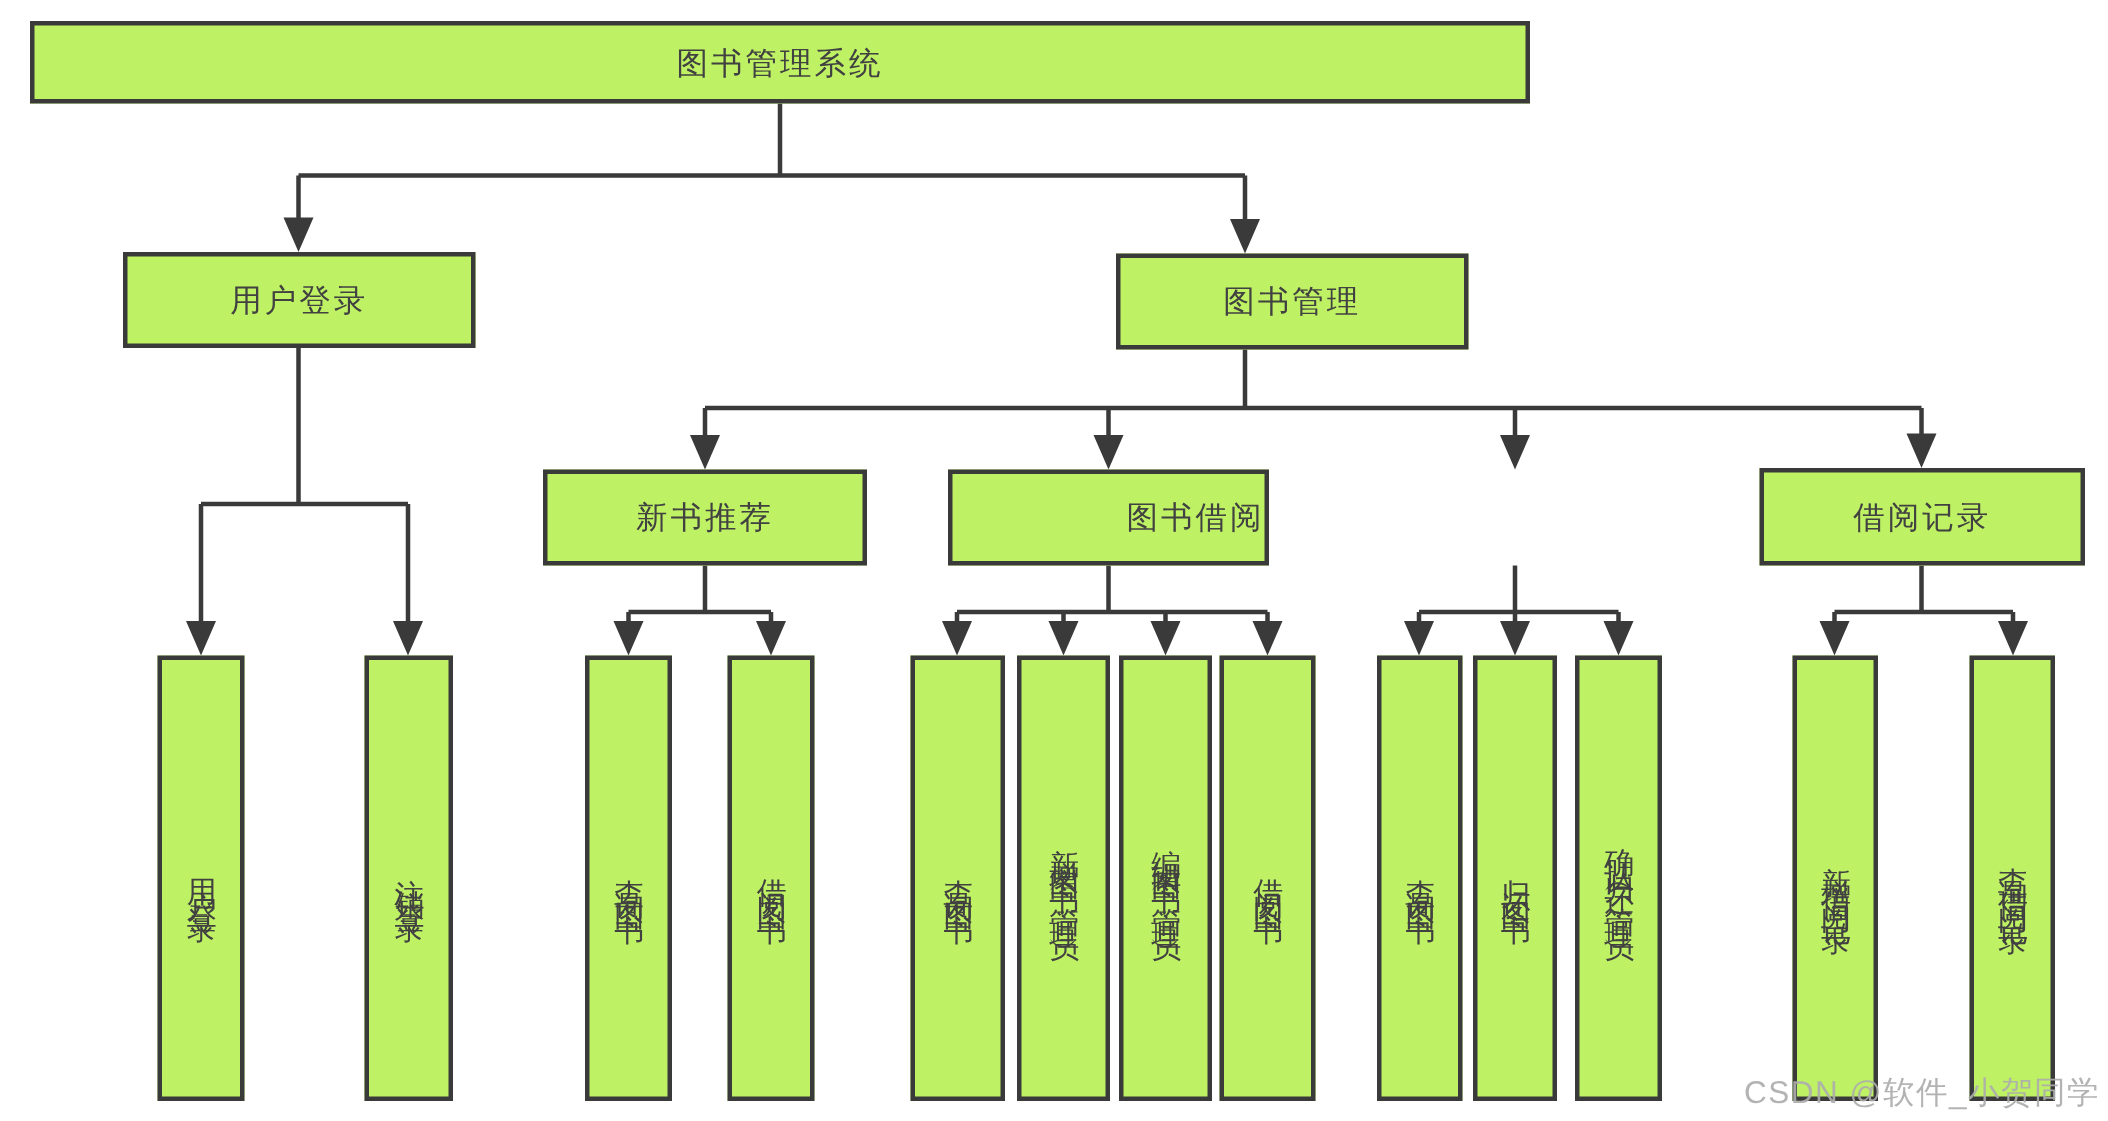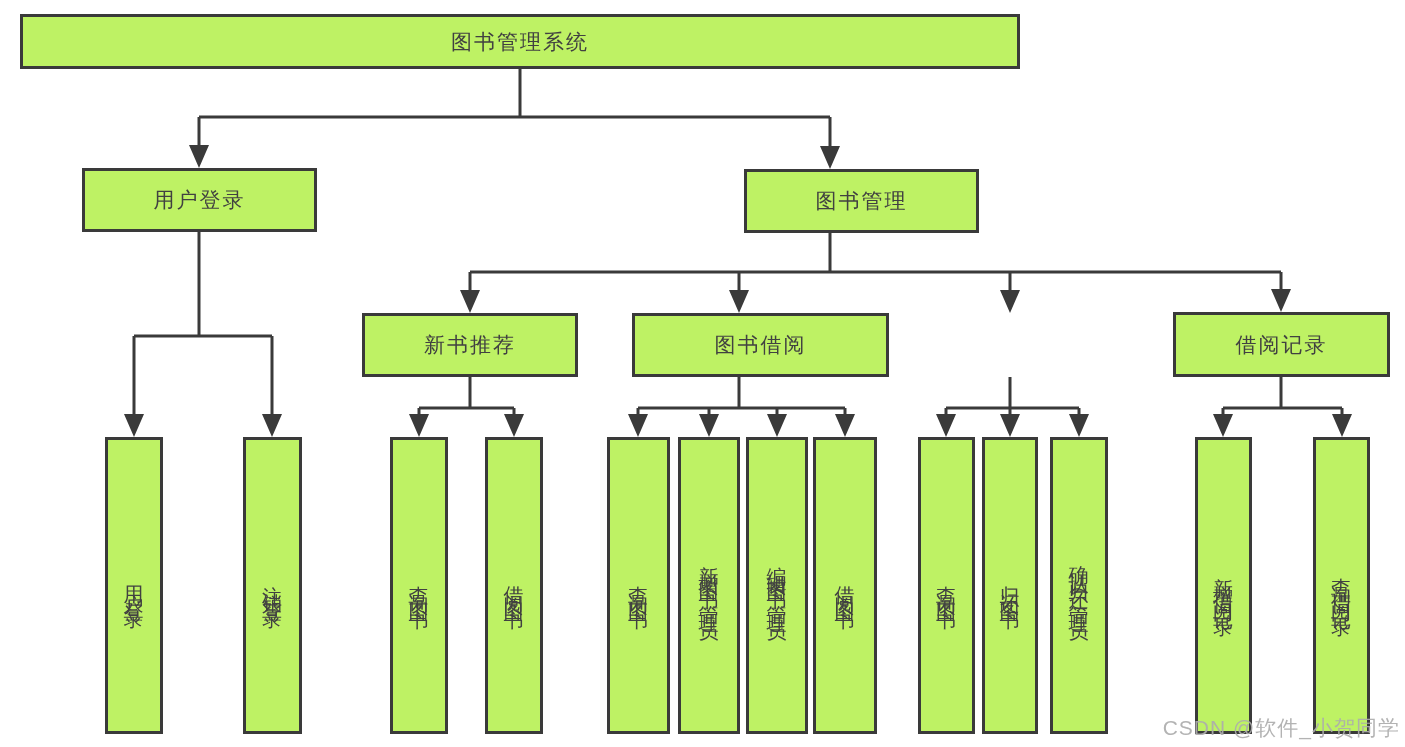--- a/index.html
+++ b/index.html
@@ -93,21 +93,21 @@
   <div class="node" style="left:82px; top:168px; width:235px; height:64px;">
     <span>用户登录</span>
   </div>
   <div class="node" style="left:712px; top:169px; width:235px; height:64px;margin-left:32px;">
     <span>图书管理</span>
   </div>
 
   <div class="node" style="left:362px; top:313px; width:216px; height:64px;justify-content:center;">
     <span>新书推荐</span>
   </div>
-  <div class="node" style="left:632px; top:313px; width:257px; height:64px;">
+  <div class="node" style="left:632px; top:313px; width:214px; height:64px;justify-content:flex-end;">
     <span>图书借阅</span>
   </div>
   <div class="node" style="left:1173px; top:312px; width:217px; height:65px;">
     <span>借阅记录</span>
   </div>
 
   <div class="node leaf" style="left:105px; width:58px;">
     <span class="vtext">用户登录</span>
   </div>
   <div class="node leaf" style="left:243px; width:59px;">

